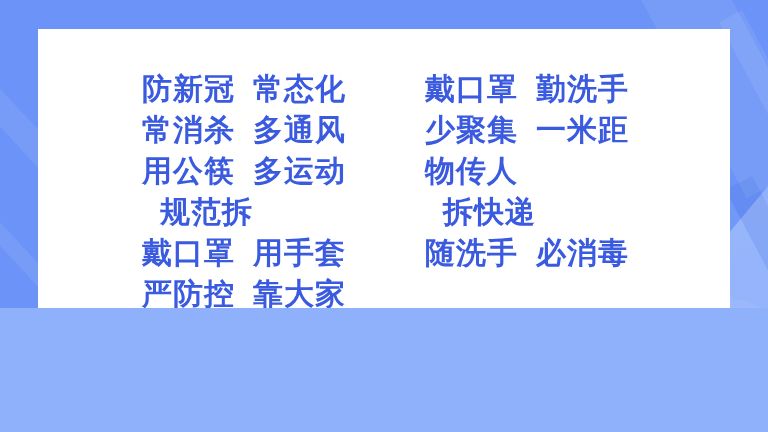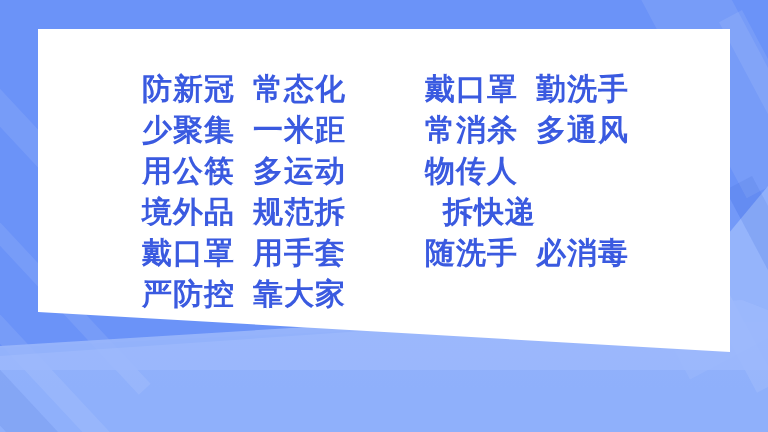--- a/index.html
+++ b/index.html
@@ -2,21 +2,21 @@
 <html><head>
 <meta charset="utf-8">
 <style>
   html,body{margin:0;padding:0;}
   body{
     width:768px;height:432px;overflow:hidden;
     font-family:"Liberation Sans","DejaVu Sans",sans-serif;
     background:#8fb0fb;
   }
   #poster{
-    position:relative;width:768px;height:432px;overflow:hidden;
+    position:relative;width:768px;height:308px;overflow:hidden;
     background:#000000;
   }
   
   .bg-base{
     position:absolute;inset:0;
     background:#8fb0fb;
   }
   .bg-upper{
     position:absolute;left:0;top:0;width:768px;height:432px;
     background:#5f8af7;
@@ -119,38 +119,37 @@
     <div class="slogan-row">
       <span class="phrase">防新冠</span>
       <span class="phrase second">常态化</span>
     </div>
     <div class="slogan-row">
       <span class="phrase">戴口罩</span>
       <span class="phrase second">勤洗手</span>
     </div>
 
     <div class="slogan-row">
+      <span class="phrase">常消杀</span>
+      <span class="phrase second">多通风</span>
+    </div>
+    <div class="slogan-row">
       <span class="phrase">少聚集</span>
       <span class="phrase second">一米距</span>
-    </div>
-    <div class="slogan-row">
-      <span class="phrase">常消杀</span>
-      <span class="phrase second">多通风</span>
     </div>
 
     <div class="slogan-row">
       <span class="phrase">用公筷</span>
       <span class="phrase second">多运动</span>
     </div>
 
     <div class="slogan-row">
       <span class="phrase">物传人</span>
     </div>
     <div class="slogan-row">
-      <span class="phrase">境外品</span>
       <span class="phrase second">规范拆</span>
     </div>
 
     <div class="slogan-row">
       <span class="phrase second">拆快递</span>
     </div>
     <div class="slogan-row">
       <span class="phrase">戴口罩</span>
       <span class="phrase second">用手套</span>
     </div>

